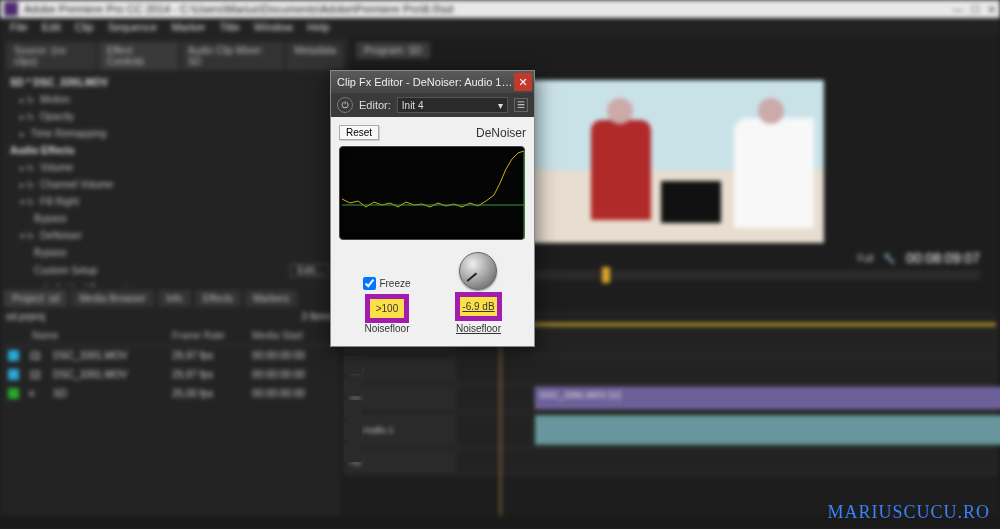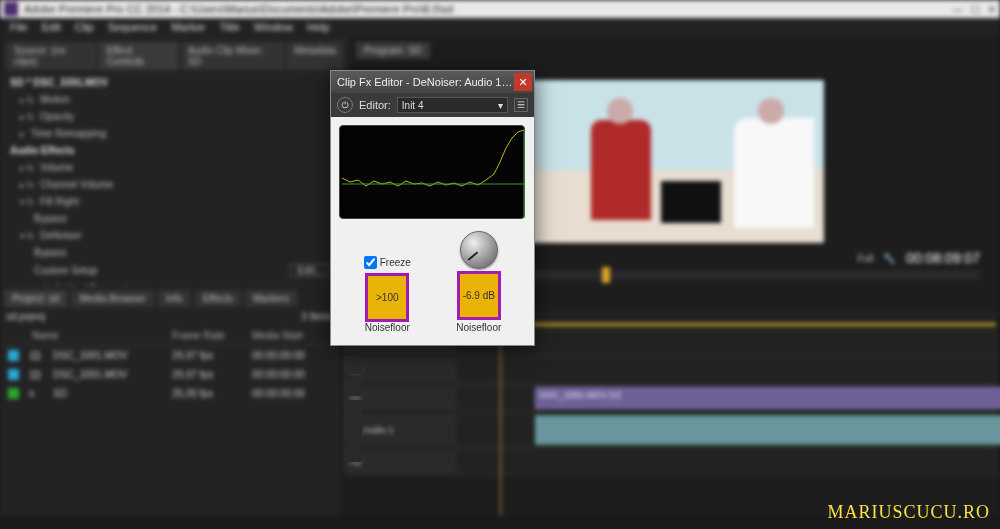--- a/index.html
+++ b/index.html
@@ -46,44 +46,44 @@
   .track .label { width:110px; background:#2a2a2a; height:100%; display:flex; align-items:center; padding:0 6px; gap:6px; font-size:9px;}
   .track .lane { flex:1; background:#222; height:100%; position:relative; border:1px solid #333;}
   .vclip { position:absolute; left:80px; top:1px; height:22px; width:480px; background:#6d6099; border:1px solid #8a7ac0; font-size:9px; color:#eee; padding:2px 4px;}
   .aclip { position:absolute; left:80px; top:1px; height:22px; width:480px; background:#3a7050; border:1px solid #4a9066; overflow:hidden;}
   .aclip .wave { width:100%; height:100%; background: repeating-linear-gradient(90deg,#9be 0, #9be 1px, transparent 1px, transparent 2px);}
   .ruler { height:16px; background:#222; margin-bottom:2px; position:relative;}
   .ruler .yellow{ position:absolute; left:80px; right:0; top:12px; height:3px; background:#c6a22a;}
   .playhead{ position:absolute; left:160px; top:0; bottom:0; width:1px; background:#d94; z-index:5;}
   .toolbar-vert { position:absolute; left:344px; top:290px; width:18px; display:flex; flex-direction:column; gap:4px;}
   .toolbar-vert .tool { width:18px;height:18px;background:#2a2a2a;}
-  .watermark { position:absolute; right:10px; bottom:6px; color:#fde047; font-family:Georgia,serif; font-size:18px; letter-spacing:1px; z-index:50;}
+  .watermark { position:absolute; right:10px; bottom:6px; color:#3b82f6; font-family:Georgia,serif; font-size:18px; letter-spacing:1px; z-index:50;}
 
   
   .denoiser { position:absolute; left:330px; top:70px; width:205px; background:#f0f0f0; border:1px solid #888; box-shadow:0 4px 20px rgba(0,0,0,.6); z-index:40; }
   .dn-title { height:22px; background:linear-gradient(#5a5a5a,#444); display:flex; align-items:center; padding:0 2px 0 6px; color:#eee; font-size:11px; }
   .dn-title .t { flex:1; white-space:nowrap; overflow:hidden; text-overflow:ellipsis; }
   .dn-close { width:18px;height:18px;background:#c0392b;color:#fff;display:flex;align-items:center;justify-content:center;font-size:11px;}
   .dn-preset-row { height:24px; background:#3a3a3a; display:flex; align-items:center; gap:6px; padding:0 6px; color:#ddd; font-size:11px;}
   .dn-power { width:16px;height:16px;border-radius:50%;border:1px solid #777;display:flex;align-items:center;justify-content:center;font-size:9px;}
   .dn-preset { flex:1; height:16px; background:#2a2a2a; border:1px solid #555; color:#ddd; font-size:10px; padding:0 4px; display:flex; align-items:center; justify-content:space-between;}
   .dn-body { padding:8px; }
   .dn-top { display:flex; justify-content:space-between; align-items:center; margin-bottom:6px;}
   .dn-reset { background:#f8f8f8; border:1px solid #aaa; font-size:10px; padding:1px 6px; box-shadow:1px 1px 0 #ccc;}
   .dn-name { font-size:12px; color:#333; }
   .dn-scope { width:186px; height:94px; background:#050505; border:1px solid #444; border-radius:4px; box-shadow: inset 0 0 8px #000; position:relative; margin-bottom:12px;}
   .dn-controls { display:flex; justify-content:space-around; align-items:flex-end; padding:0 2px 4px; gap:0;}
   .dn-freeze { display:flex; flex-direction:column; align-items:center; font-size:10px; color:#333;}
   .dn-freeze label { display:flex; align-items:center; gap:3px; margin-bottom:4px;}
-  .dn-knob-col { display:flex; flex-direction:column; align-items:center; gap:2px; font-size:10px; color:#333;}
+  .dn-knob-col { display:flex; flex-direction:column; align-items:center; gap:2px; font-size:10px; color:#333;text-decoration:underline;}
   .knob { width:38px; height:38px; border-radius:50%; background:radial-gradient(circle at 35% 30%, #eee, #999 55%, #555); position:relative; border:1px solid #666; box-shadow:0 1px 2px rgba(0,0,0,.4);}
   .knob::after{content:"";position:absolute;left:50%;top:5px;width:2px;height:12px;background:#222;transform-origin:50% 14px;}
   .knob.k1::after{transform:translateX(-50%) rotate(-130deg);}
   .knob.k2::after{transform:translateX(-50%) rotate(0deg);}
-  .readout { min-width:44px; text-align:center; border:3px solid #a21caf; background:#eab308; font-size:10px; padding:16px 2px;}
+  .readout { min-width:44px; text-align:center; border:5px solid #a21caf; background:#fde047; font-size:10px; padding:4px 2px;}
   .dn-label { font-size:10px; color:#333;}
 </style>
 </head>
 <body>
 
 <div class="blur">
   <div class="window-chrome">
     <span style="width:14px;height:14px;background:#4b2a6e;display:inline-block"></span>
     <span class="title">Adobe Premiere Pro CC 2014 - C:\Users\Marius\Documents\Adobe\Premiere Pro\8.0\sd</span>
     <div class="win-btns">
@@ -308,20 +308,24 @@
   <div class="dn-preset-row">
     <div class="dn-power">⏻</div>
     <span>Editor:</span>
     <div class="dn-preset">
       <span>Init 4</span>
       <span>▾</span>
     </div>
     <span style="width:14px;height:14px;border:1px solid #666;display:inline-flex;align-items:center;justify-content:center;font-size:9px">☰</span>
   </div>
   <div class="dn-body">
+    <div class="dn-top">
+      <button class="dn-reset">Reset</button>
+      <span class="dn-name">DeNoiser</span>
+    </div>
     <div class="dn-scope">
       <svg viewBox="0 0 186 94" width="186" height="94">
         <polyline fill="none" stroke="#c6b01a" stroke-width="1" points="2,52 10,56 18,54 26,60 34,55 42,58 50,56 58,60 66,55 74,58 82,57 90,60 98,56 106,59 114,57 122,60 130,56 138,59 146,54 154,48 160,36 166,22 172,12 178,6 184,4"></polyline>
         <line x1="2" y1="58" x2="184" y2="58" stroke="#3a9a3a" stroke-width="1"></line>
         <line x1="184" y1="4" x2="184" y2="92" stroke="#3a9a3a" stroke-width="1"></line>
       </svg>
     </div>
     <div class="dn-controls">
       <div class="dn-freeze">
         <label>

